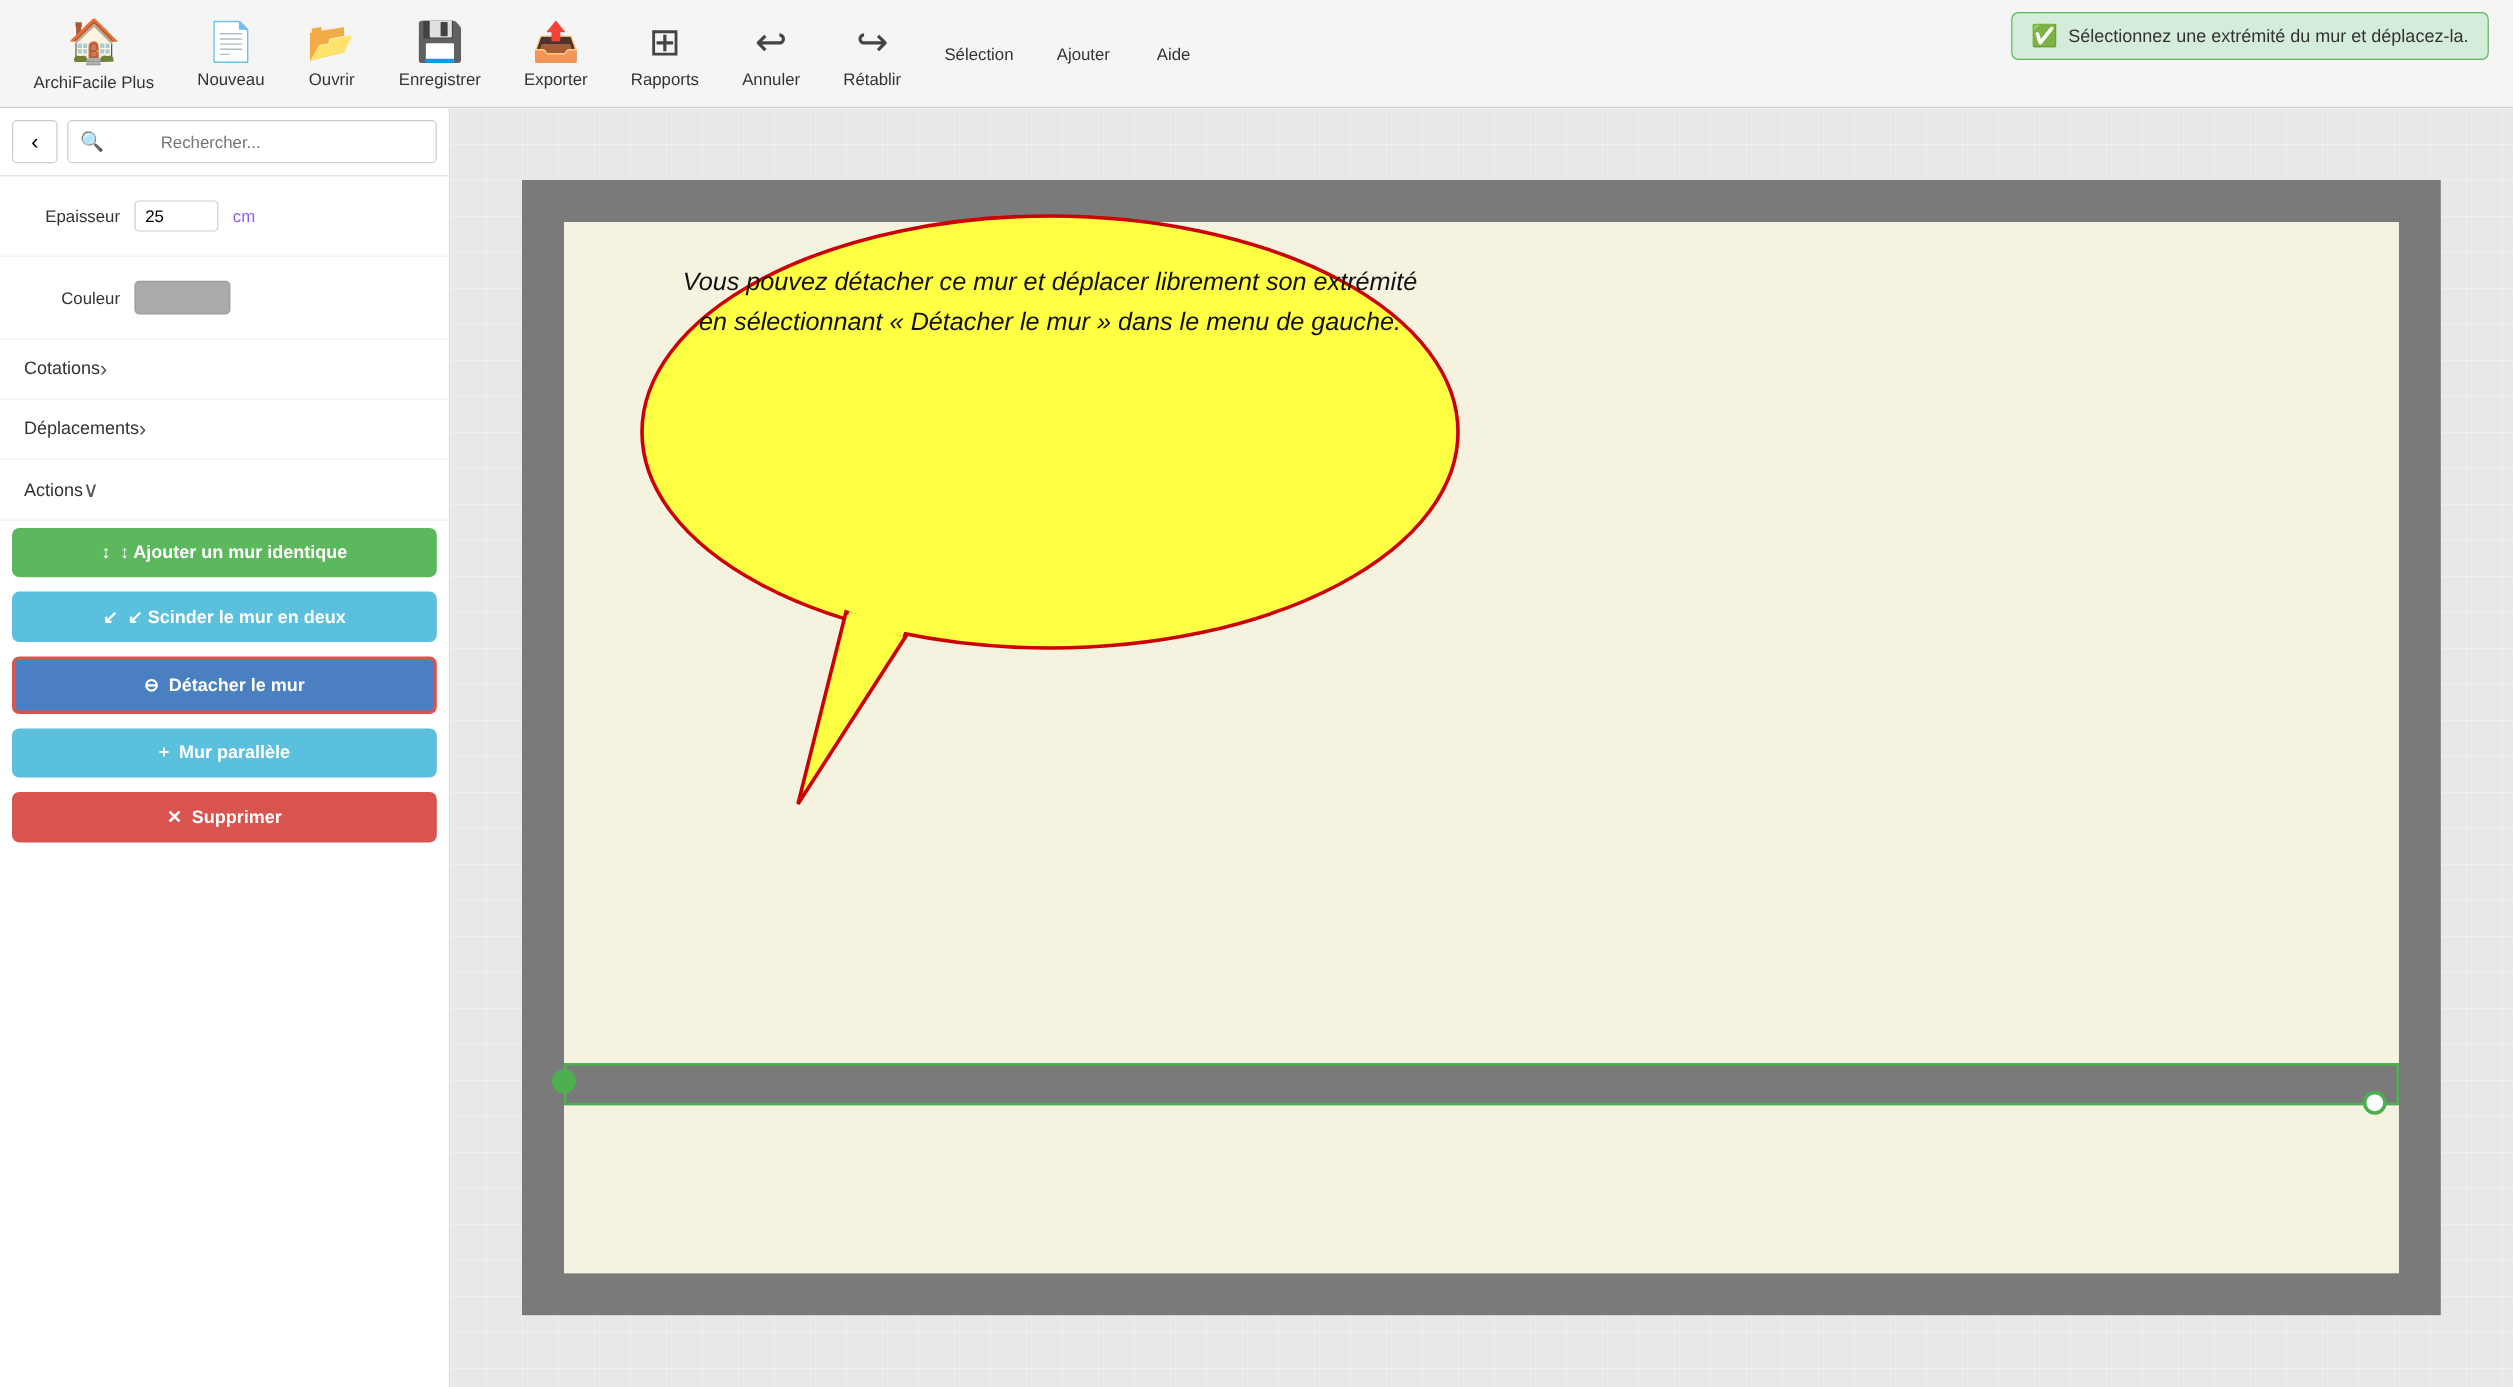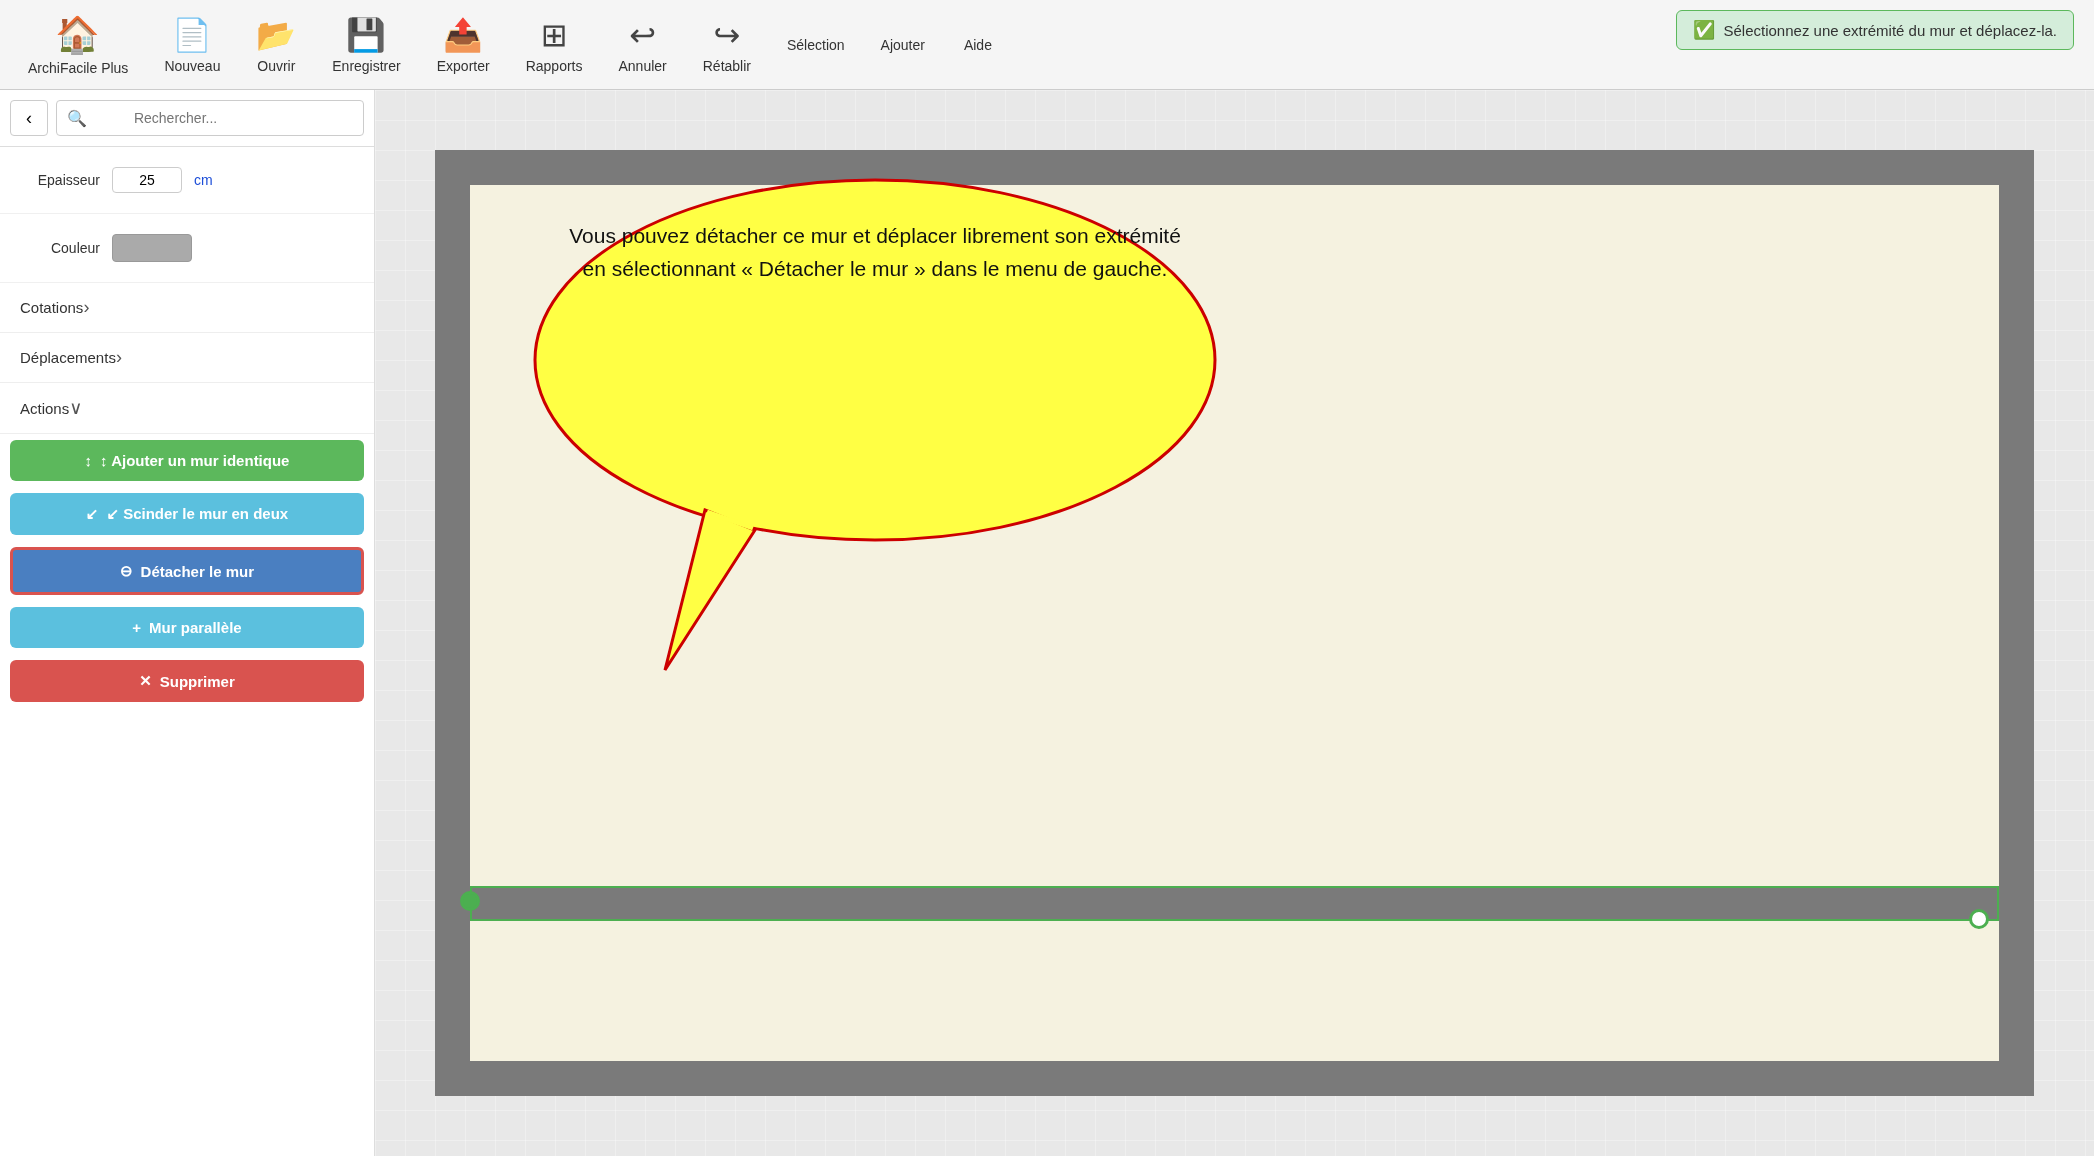--- a/index.html
+++ b/index.html
@@ -148,23 +148,22 @@
       color: #333;
       min-width: 80px;
       text-align: right;
     }
     .prop-input {
       border: 1px solid #ccc;
       border-radius: 4px;
       padding: 4px 8px;
       font-size: 14px;
       width: 70px;
-      text-align: center;
-    }
-    .prop-unit { font-size: 14px; color: #1d4ed8; }
+    }
+    .prop-unit { font-size: 14px; color: #8b5cf6; }
     .color-swatch {
       width: 80px;
       height: 28px;
       background: #aaa;
       border: 1px solid #999;
       border-radius: 4px;
       cursor: pointer;
     }
 
     
@@ -414,21 +413,21 @@
 
     <svg id="bubble-tail" width="900" height="700" style="top:50px; left:100px; position:absolute;">
 
       <ellipse cx="400" cy="220" rx="340" ry="180" fill="#ffff44" stroke="#cc0000" stroke-width="3"></ellipse>
 
       <polygon points="230,370 280,390 190,530" fill="#ffff44" stroke="#cc0000" stroke-width="3"></polygon>
 
       <line x1="232" y1="372" x2="278" y2="388" stroke="#ffff44" stroke-width="5"></line>
 
       <foreignObject x="80" y="70" width="640" height="320">
-        <div xmlns="http://www.w3.org/1999/xhtml" style="font-size:21px; text-align:center; font-family:Arial,sans-serif; font-weight:500; color:#111; line-height:1.55; padding:10px;">
+        <div xmlns="http://www.w3.org/1999/xhtml" style="font-size:21px; text-align:center; font-family:Arial,sans-serif; font-weight:500; color:#111; line-height:1.55; padding:10px;font-style:italic;">
           Vous pouvez détacher ce mur et déplacer librement son extrémité en sélectionnant « Détacher le mur » dans le menu de gauche.
         </div>
       </foreignObject>
     </svg>
 
   </div>
 
 </div>
 
 </body></html>

